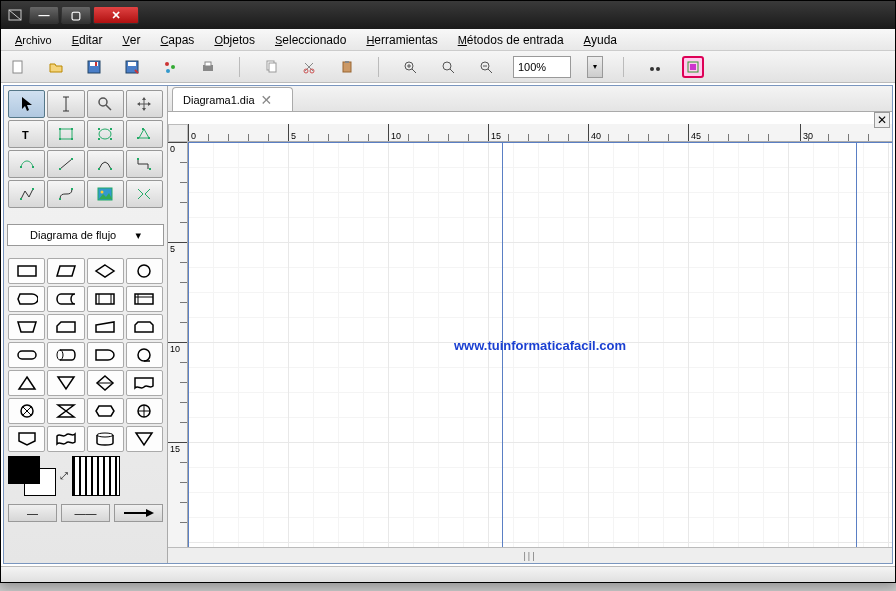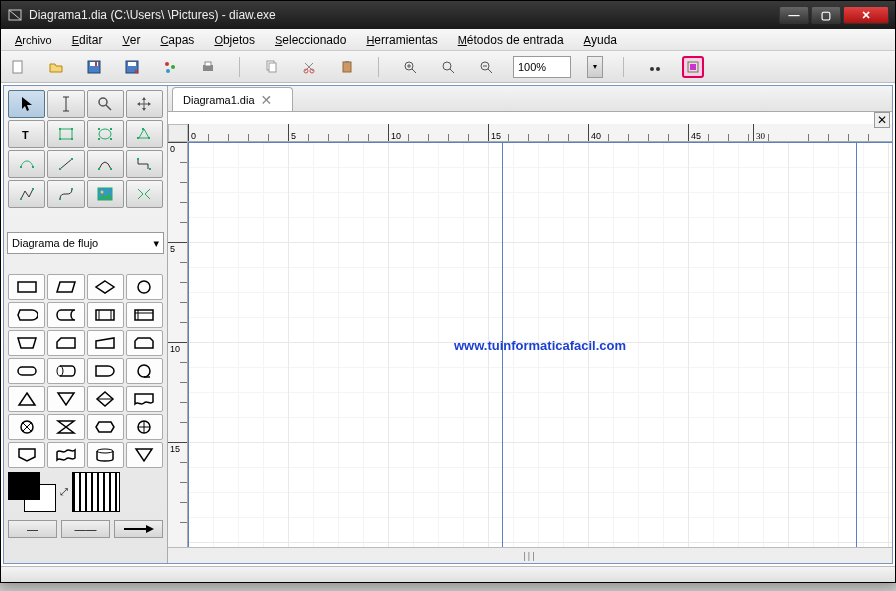--- a/index.html
+++ b/index.html
@@ -19,21 +19,21 @@
 .tb-btn.selected { border: 2px solid #d05; background: #fce; }
 .tb-sep { width: 1px; height: 20px; background: #bbb; margin: 0 4px; }
 .zoom-box { width: 58px; height: 22px; border: 1px solid #999; background: #fff; display: flex; align-items: center; padding: 0 4px; font-size: 11px; }
 .zoom-dd { width: 16px; height: 22px; border: 1px solid #999; background: linear-gradient(#eee,#ccc); display: flex; align-items: center; justify-content: center; font-size: 8px; }
 
 .body-row { flex: 1; display: flex; overflow: hidden; border: 1px solid #7a96bf; margin: 2px; }
 .left-panel { width: 164px; background: linear-gradient(to bottom,#f4f4f4,#e6e6e6); border-right: 1px solid #aaa; display: flex; flex-direction: column; }
 .tool-grid { display: grid; grid-template-columns: repeat(4, 1fr); gap: 2px; padding: 4px; }
 .tool-cell { height: 28px; border: 1px solid #999; border-radius: 2px; background: linear-gradient(#f6f6f6,#d8d8d8); display: flex; align-items: center; justify-content: center; cursor: default; }
 .tool-cell.active { background: linear-gradient(#d0e0f0,#b0c8e0); border-color: #578; }
-.shape-combo { margin: 20px 3px; height: 22px; border: 1px solid #999; background: #fff; display: flex; align-items: center; padding: 0 4px; justify-content: space-between; }
+.shape-combo { margin: 12px 3px; height: 22px; border: 1px solid #999; background: #fff; display: flex; align-items: center; padding: 0 22px; justify-content: space-between; }
 .shape-grid { display: grid; grid-template-columns: repeat(4,1fr); gap: 2px; padding: 0 4px; max-height: 200px; overflow: hidden; }
 .shape-cell { height: 26px; border: 1px solid #aaa; border-radius: 2px; background: #fdfdfd; display: flex; align-items: center; justify-content: center; cursor: default; }
 .color-row { display: flex; padding: 4px; gap: 4px; align-items: center; height: 48px; }
 .color-swatch { position: relative; width: 48px; height: 40px; }
 .swatch-back { position: absolute; right: 0; bottom: 0; width: 32px; height: 28px; background: #fff; border: 1px solid #000; }
 .swatch-front { position: absolute; left: 0; top: 0; width: 32px; height: 28px; background: #000; border: 1px solid #000; }
 .swap-icon { font-size: 10px; }
 .pattern { width: 48px; height: 40px; border: 1px solid #000; background: repeating-linear-gradient(90deg,#000,#000 2px,#fff 2px,#fff 6px); }
 .ln-row { display: flex; padding: 4px; gap: 4px; height: 26px; }
 .ln-btn { flex: 1; border: 1px solid #999; background: linear-gradient(#f0f0f0,#d6d6d6); display: flex; align-items: center; justify-content: center; }
@@ -75,21 +75,20 @@
 </head>
 <body>
 
 <div class="window">
 
   <div class="titlebar">
     <svg width="16" height="16" viewBox="0 0 16 16">
         <rect x="2" y="3" width="12" height="10" fill="none" stroke="#ccc"></rect>
         <line x1="2" y1="3" x2="14" y2="13" stroke="#ccc"></line>
       </svg>
-    <div class="title-text">Diagrama1.dia (C:\Users\        \Pictures) - diaw.exe</div>
     <div class="win-btns">
       <div class="win-btn">—</div>
       <div class="win-btn">▢</div>
       <div class="win-btn close">✕</div>
     </div>
   </div>
 
   <div class="menubar">
     <div class="menu-item"><span class="u">A</span><span>rchivo</span></div>
     <div class="menu-item"><span class="u">E</span>ditar</div>
@@ -530,21 +529,21 @@
             <div class="tick" style="left: 400px;">40</div>
             <div class="minor" style="left: 420px;"></div>
             <div class="minor" style="left: 440px;"></div>
             <div class="minor" style="left: 460px;"></div>
             <div class="minor" style="left: 480px;"></div>
             <div class="tick" style="left: 500px;">45</div>
             <div class="minor" style="left: 520px;"></div>
             <div class="minor" style="left: 540px;"></div>
             <div class="minor" style="left: 560px;"></div>
             <div class="minor" style="left: 580px;"></div>
-            <div class="tick" style="left: 565px; font-family: Liberation Serif, serif;">30</div>
+            <div class="tick" style="left: 612px;">30</div>
             <div class="minor" style="left: 620px;"></div>
             <div class="minor" style="left: 640px;"></div>
             <div class="minor" style="left: 660px;"></div>
             <div class="minor" style="left: 680px;"></div>
           </div>
         <div class="ruler-v" id="rv">
             <div class="tick" style="top: 0px;">0</div>
             <div class="minor" style="top: 20px;"></div>
             <div class="minor" style="top: 40px;"></div>
             <div class="minor" style="top: 60px;"></div>

